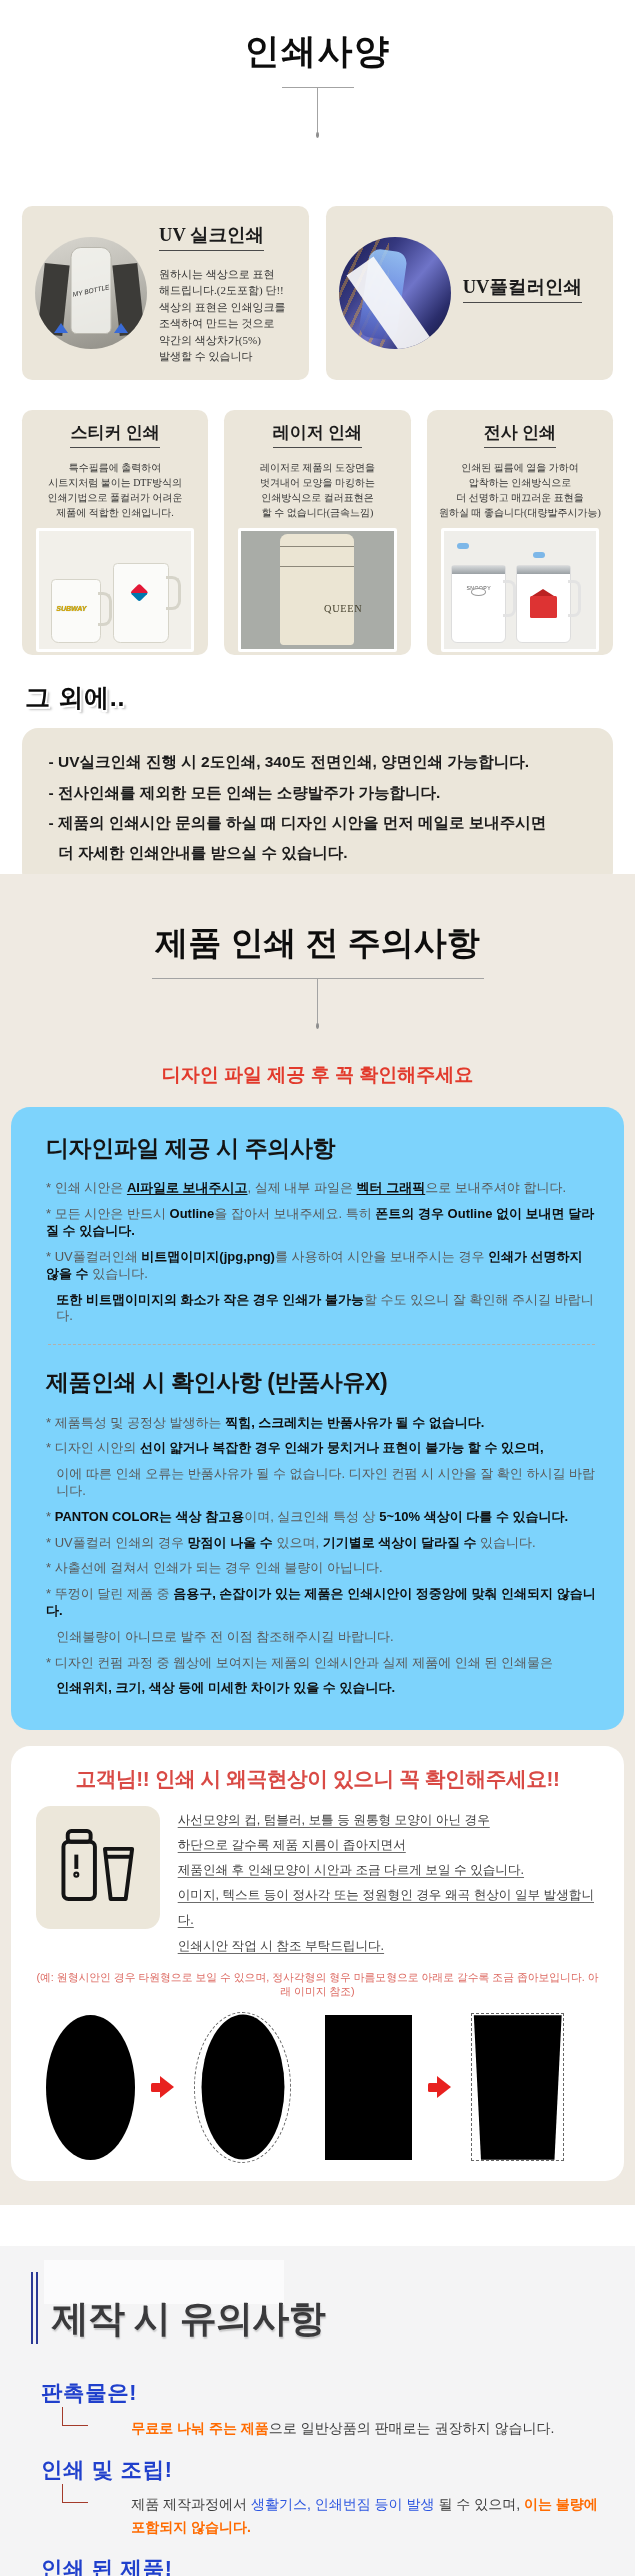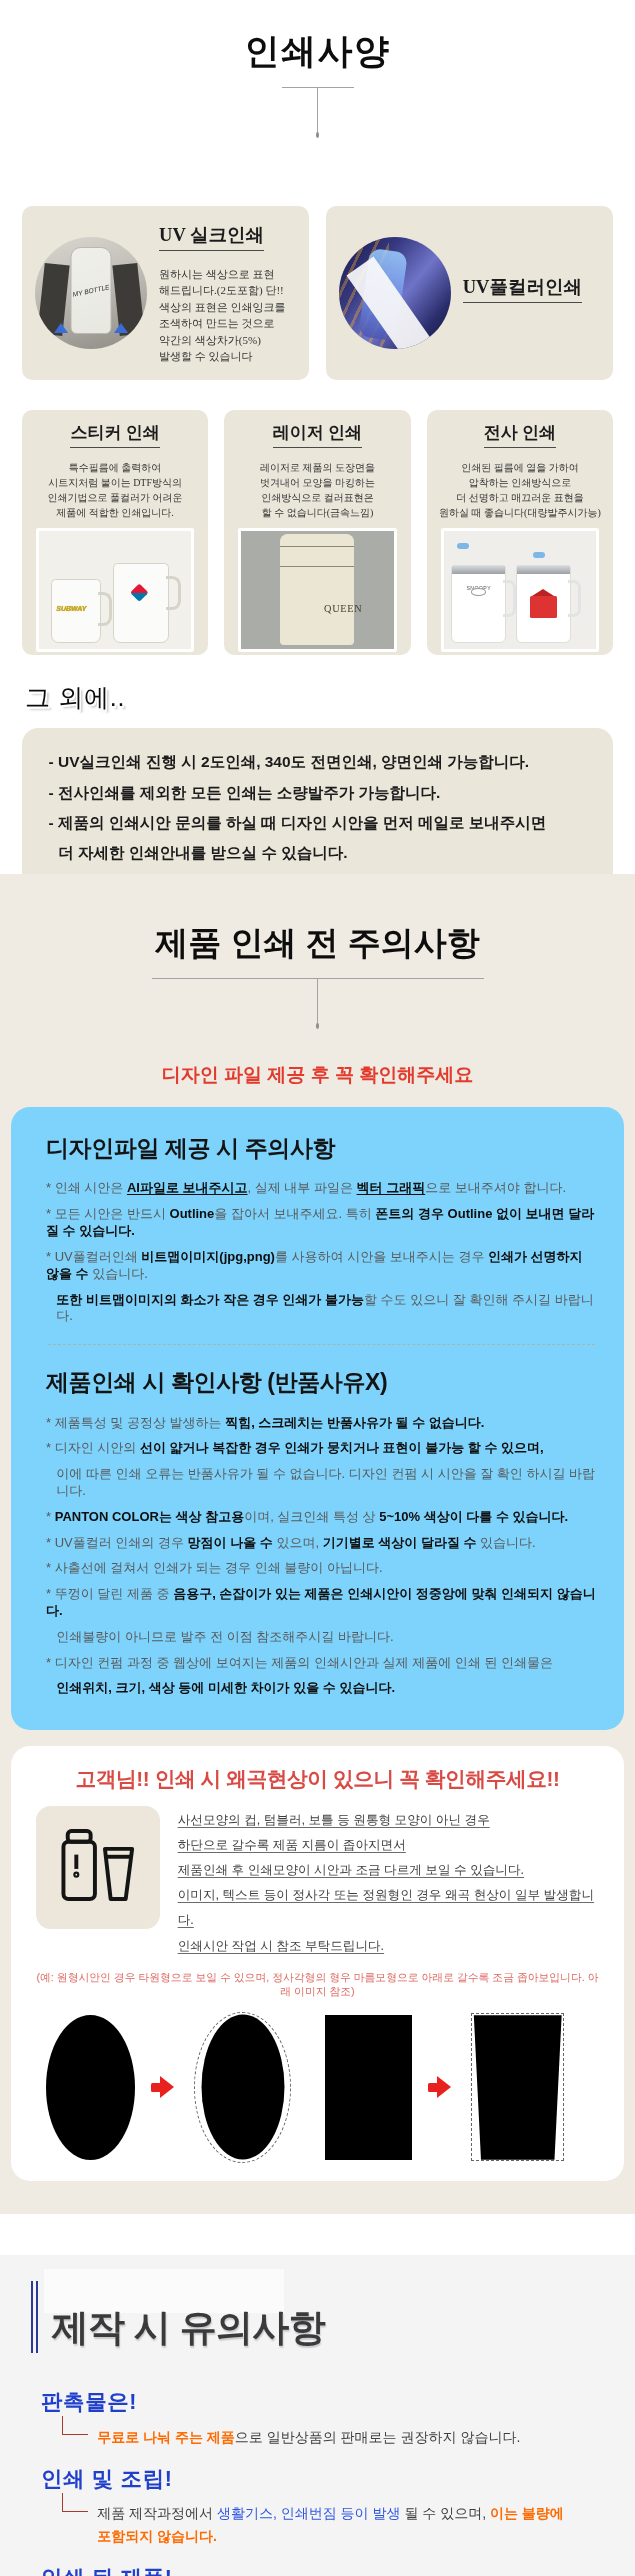--- a/index.html
+++ b/index.html
@@ -58,28 +58,28 @@
   .smugA,.smugB { position:absolute; bottom:5.9px; width:55px; height:78px; background:#fff; border:0.7px solid #ddd; border-radius:3px 3px 5.9px 5.9px; }
   .smugA { left:7.4px; } .smugB { left:72px; }
   .smugA::before,.smugB::before { content:''; position:absolute; top:0; left:0; right:0; height:7.4px; background:linear-gradient(#d4d7d9,#9aa0a4); }
   .smugA::after,.smugB::after { content:''; position:absolute; right:-11px; top:13.3px; width:10.3px; height:31px; border:3.7px solid #e3e3e3; border-left:none; border-radius:0 7.4px 7.4px 0; }
   .sn-txt { position:absolute; top:19px; width:100%; text-align:center; font-size:5.2px; letter-spacing:0.4px; color:#555; }
   .dog-house { position:absolute; left:13.3px; top:29.5px; width:26.6px; height:22px; background:#d33; border-radius:1.5px; }
   .dog-house::before { content:''; position:absolute; top:-7.4px; left:1.5px; width:0; height:0; border-left:11.8px solid transparent; border-right:11.8px solid transparent; border-bottom:7.4px solid #b22; }
   .snoopy-dot { position:absolute; left:19px; top:22px; width:14.8px; height:7.4px; background:#fff; border:0.7px solid #999; border-radius:50%; }
   .cloud { position:absolute; width:11.8px; height:5.9px; border-radius:4.4px; background:#7db7e8; }
 
-  .etc-title { margin:26.6px 0 0 25px; font-size:25px; font-weight:400; color:#0c0c0c; letter-spacing:0.7px;
+  .etc-title { margin:26.6px 0 0 25px; font-size:25px; font-weight:700; color:#0c0c0c; letter-spacing:0.7px;
     text-shadow:-1.5px -1.5px 0 #fff, 1.5px -1.5px 0 #fff, -1.5px 1.5px 0 #fff, 1.5px 1.5px 0 #fff, 3px 3px 2.2px rgba(0,0,0,.28); }
   .etc-box { margin:14px 22px 0; background:#ebe6da; border-radius:16.2px; padding:19px 26.6px; }
   .etc-box div { font-size:15.5px; font-weight:700; color:#1b1b1b; line-height:1.95; }
   .etc-box .indent { padding-left:9.6px; }
 
   
-  #sec2 { background:#efeae2; padding:47px 0 33px; }
+  #sec2 { background:#efeae2; padding:47px 0 24px; }
   #sec2 .big-title { font-size:33px; letter-spacing:0; }
   .red-notice { margin-top:32.5px; text-align:center; font-size:19px; font-weight:800; color:#e23a2c; }
   .wcard { margin:19px 11px 0; background:#7dd3fc; border-radius:19px; padding:26.6px 28px 23.6px 35px; }
   .wh { font-size:23px; font-weight:900; color:#141414; margin-bottom:16.2px; letter-spacing:-0.4px; }
   .bl-line { font-size:13px; color:#595959; line-height:1.3; margin-bottom:8.9px; }
   .bl-line.cont { padding-left:10.3px; }
   .dashed-div { border:none; border-top:1.5px dashed #b3b0aa; margin:19px 1.5px 22px; }
   .wcard2 { margin:16.2px 11px 0; background:#fff; border-radius:19px; padding:19px 25px 17.7px; }
   .red-head { text-align:center; font-size:20.7px; font-weight:900; color:#d94a45; letter-spacing:-0.4px; }
   .dist-row { display:flex; margin-top:13.3px; gap:17.7px; align-items:flex-start; }
@@ -105,21 +105,21 @@
   #sec3 { height:554px; overflow:hidden; background:#f4f4f5; padding-top:14.8px; }
   .s3-titlewrap { position:relative; margin-left:31px; height:96px; }
   .s3-hl { position:absolute; left:13.3px; top:0; width:240px; height:44px; background:#fbfbfc; }
   .s3-bars { position:absolute; left:0; top:11.8px; width:8.1px; height:72px; }
   .s3-bars::before,.s3-bars::after { content:''; position:absolute; top:0; bottom:0; width:2.2px; background:#2c3a96; }
   .s3-bars::before { left:0; } .s3-bars::after { left:5.2px; }
   .s3-title { position:relative; padding:34px 0 0 20.7px; font-size:37px; font-weight:900; color:#3a3a3c; letter-spacing:-0.7px; text-shadow:0.7px 1.5px 1.5px rgba(0,0,0,.18); }
   .groups { margin:22px 0 0 41px; }
   .group { margin-bottom:14.8px; }
   .g-head { font-size:21.4px; font-weight:800; color:#2040cc; letter-spacing:0.7px; }
-  .g-body { display:flex; }
+  .g-body { display:flex;gap:34px; }
   .g-conn { width:26.6px; height:19px; border-left:1.5px solid #a43b2b; border-bottom:1.5px solid #a43b2b; margin:0 8.9px 0 20.7px; flex:none; }
   .g-text { padding-top:9.6px; max-width:473px; }
   .g-line { font-size:14px; color:#3e3e3e; line-height:1.63; }
 </style>
 </head>
 <body>
 
 <div id="sec1">
   <div class="big-title">인쇄사양</div>
   <div class="div-wrap">

